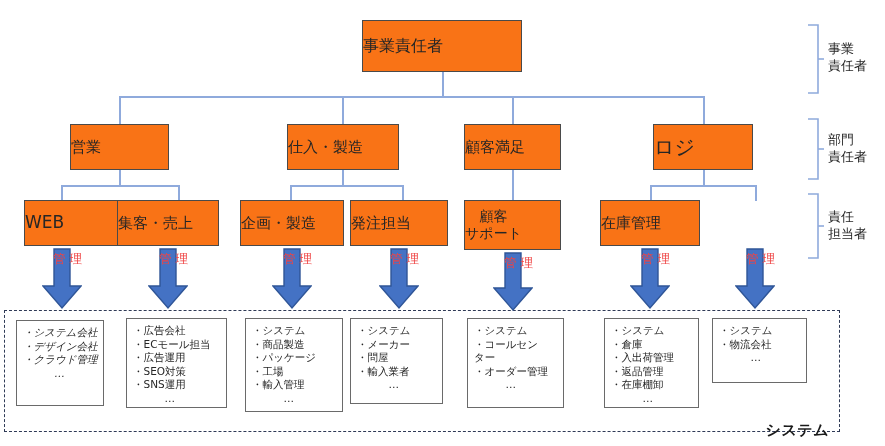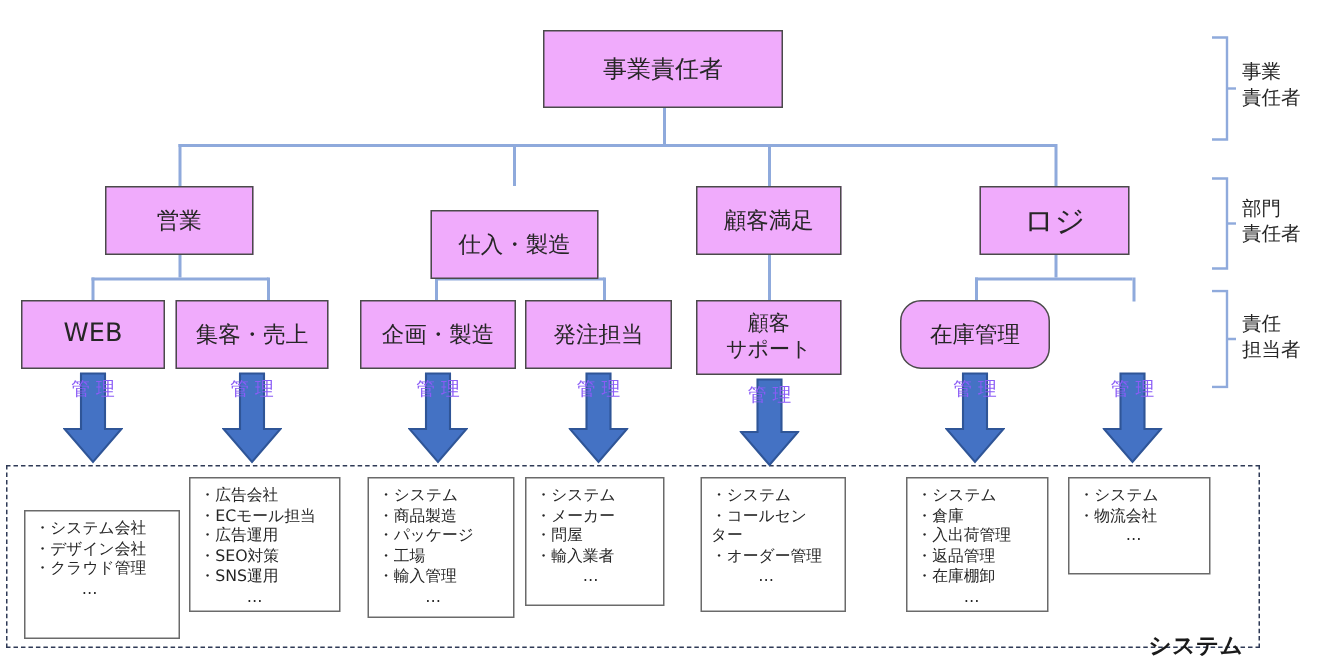--- a/index.html
+++ b/index.html
@@ -9,44 +9,44 @@
     font-family:"Liberation Sans","DejaVu Sans",sans-serif;
     color:#262626;
     overflow:hidden;
   }
   #stage{position:relative;width:885px;height:446px;}
 
   
   .obox{
     position:absolute;
     border:1.3px solid #4a4a4a;
-    background:#f0abfc;
+    background:#f97316;
     box-sizing:border-box;
-    display:flex;align-items:center;justify-content:center;
+    display:flex;align-items:center;justify-content:flex-start;
     text-align:center;
     line-height:1.25;
     color:#262626;
     z-index:5;
   }
   .obox .t{display:block;white-space:pre-line;}
 
   
   .lineV{position:absolute;width:1.6px;background:#8FAADC;z-index:2;}
   .lineH{position:absolute;height:1.6px;background:#8FAADC;z-index:2;}
 
   
   .arrow{
     position:absolute;
     width:40px;height:62px;
     z-index:6;
   }
   .arrow svg{display:block;width:40px;height:62px;}
   .arrow .alabel{
     position:absolute;top:4px;left:0;width:40px;
-    text-align:center;color:#8b5cf6;
+    text-align:right;color:#ef4444;
     font-size:12.5px;line-height:13.5px;
     letter-spacing:0;
     font-family:"DejaVu Sans","Liberation Sans",sans-serif;
   }
 
   
   #outsource-region{
     position:absolute;
     left:4px;top:310px;width:836px;height:122px;
     border:1.6px dashed #2f3a56;
@@ -121,47 +121,47 @@
   <div class="lineV" style="left:650px;top:185px;height:16px;"></div>
   <div class="lineV" style="left:755px;top:185px;height:16px;"></div>
 
   <div class="obox jp" style="left:362px;top:20px;width:160px;height:52px;font-size:16px;">
     <span class="t">事業責任者</span>
   </div>
 
   <div class="obox jp" style="left:70px;top:124px;width:99px;height:46px;font-size:15px;">
     <span class="t">営業</span>
   </div>
-  <div class="obox jp" style="left:287px;top:124px;width:112px;height:46px;font-size:15px;margin-top:16px;">
+  <div class="obox jp" style="left:287px;top:124px;width:112px;height:46px;font-size:15px;">
     <span class="t">仕入・製造</span>
   </div>
   <div class="obox jp" style="left:464px;top:124px;width:97px;height:46px;font-size:15px;">
     <span class="t">顧客満足</span>
   </div>
   <div class="obox jp" style="left:653px;top:124px;width:100px;height:46px;font-size:20px;">
     <span class="t">ロジ</span>
   </div>
 
-  <div class="obox jp" style="left:14px;top:200px;width:96px;height:46px;font-size:17px;">
+  <div class="obox jp" style="left:24px;top:200px;width:96px;height:46px;font-size:17px;">
     <span class="t">WEB</span>
   </div>
   <div class="obox jp" style="left:117px;top:200px;width:102px;height:46px;font-size:15px;">
     <span class="t">集客・売上</span>
   </div>
   <div class="obox jp" style="left:240px;top:200px;width:104px;height:46px;font-size:15px;">
     <span class="t">企画・製造</span>
   </div>
   <div class="obox jp" style="left:350px;top:200px;width:98px;height:46px;font-size:15px;">
     <span class="t">発注担当</span>
   </div>
   <div class="obox jp" style="left:464px;top:200px;width:97px;height:50px;font-size:14px;">
     <span class="t">顧客
 サポート</span>
   </div>
-  <div class="obox jp" style="left:600px;top:200px;width:100px;height:46px;font-size:15px;border-radius:14px;">
+  <div class="obox jp" style="left:600px;top:200px;width:100px;height:46px;font-size:15px;">
     <span class="t">在庫管理</span>
   </div>
 
   <div class="arrow" style="left:42px;top:248px;">
     <svg viewBox="0 0 40 62" xmlns="http://www.w3.org/2000/svg" aria-hidden="true">
       <polygon points="12,1 28,1 28,38 39,38 20,60 1,38 12,38" fill="#4472C4" stroke="#2F5597" stroke-width="1.4"></polygon>
     </svg>
     <div class="alabel">管
 理</div>
   </div>
@@ -201,21 +201,21 @@
 理</div>
   </div>
   <div class="arrow" style="left:735px;top:248px;">
     <svg viewBox="0 0 40 62" xmlns="http://www.w3.org/2000/svg" aria-hidden="true">
       <polygon points="12,1 28,1 28,38 39,38 20,60 1,38 12,38" fill="#4472C4" stroke="#2F5597" stroke-width="1.4"></polygon>
     </svg>
     <div class="alabel">管
 理</div>
   </div>
 
-  <div class="vbox" style="left:16px;top:340px;width:104px;height:86px;">・システム会社
+  <div class="vbox" style="left:16px;top:320px;width:88px;height:86px;font-style:italic;">・システム会社
 ・デザイン会社
 ・クラウド管理
 　　　…</div>
   <div class="vbox" style="left:126px;top:318px;width:101px;height:90px;">・広告会社
 ・ECモール担当
 ・広告運用
 ・SEO対策
 ・SNS運用
 　　　…</div>
   <div class="vbox" style="left:245px;top:318px;width:98px;height:94px;">・システム

